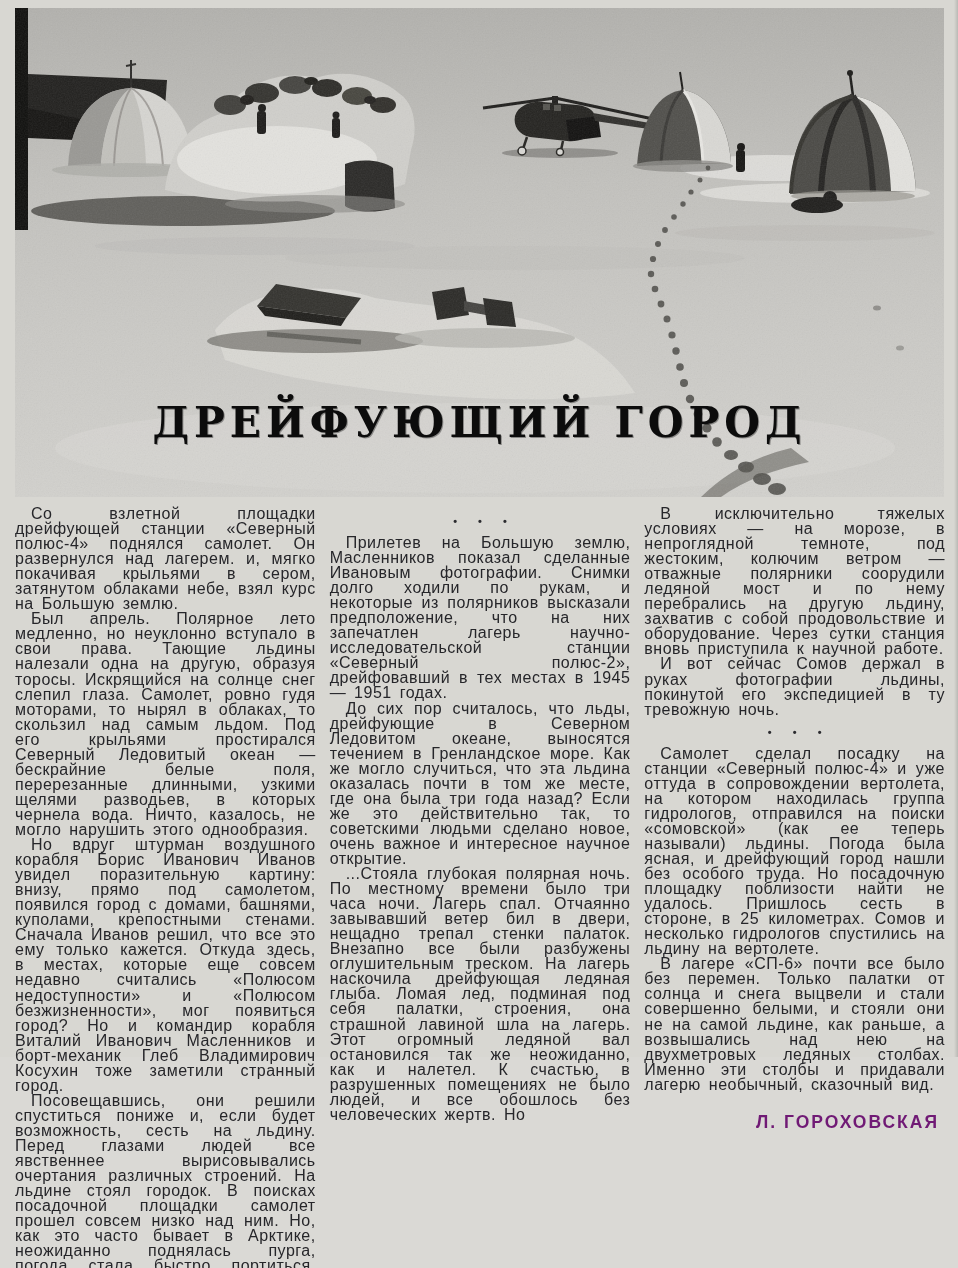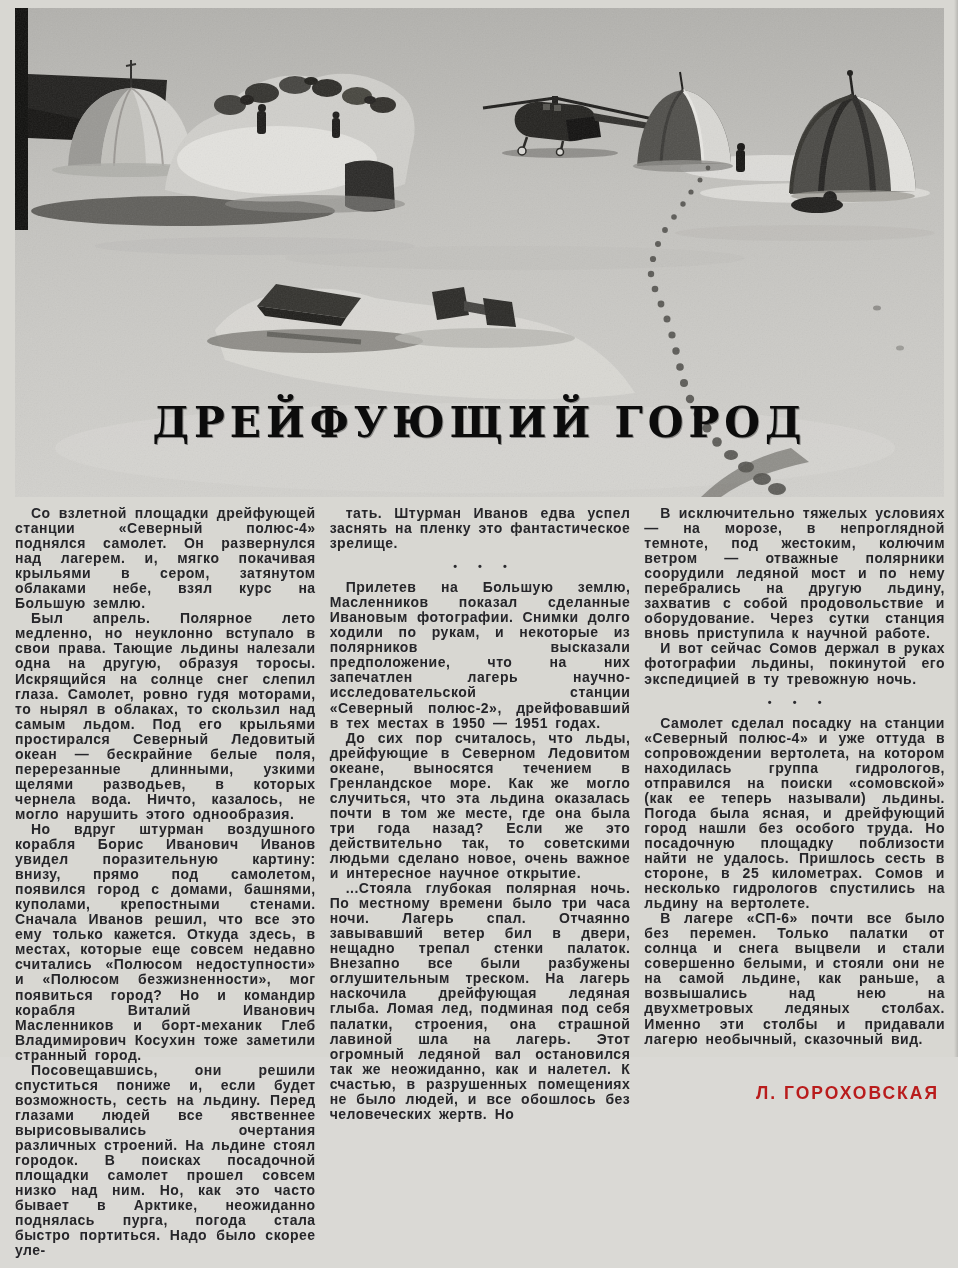--- a/index.html
+++ b/index.html
@@ -24,32 +24,32 @@
     white-space:nowrap;
   }
   
   .columns{
     position:absolute;left:15px;top:506px;width:930px;height:756px;
     display:grid;grid-template-columns:1fr 1fr 1fr;column-gap:14px;
   }
   .column{color:#26262a;}
   .column p{
     margin:0;
-    font-size:14px;line-height:15.05px;font-weight:700;
+    font-size:16px;line-height:15.05px;font-weight:400;
     letter-spacing:.5px;word-spacing:3px;
     text-align:justify;text-indent:16px;
   }
   .sep{
     text-align:center;font-size:11px;font-weight:700;color:#2a2a2e;
     letter-spacing:9px;margin:9px 0 8px 9px;
   }
   .byline{
-    margin-top:36px;padding-right:6px;
+    margin-top:20px;padding-right:6px;
     text-align:right;font-size:17.5px;font-weight:700;
-    letter-spacing:2px;color:#b91c1c;
+    letter-spacing:2px;color:#701a75;
   }
 </style>
 </head>
 <body>
 
 <div class="page">
 
   <div class="photo">
     <svg width="929" height="489" viewBox="0 0 929 489" xmlns="http://www.w3.org/2000/svg">
       <defs>
@@ -220,23 +220,22 @@
   <div class="columns">
 
     <div class="column">
       <p>Со взлетной площадки дрейфующей станции «Северный полюс-4» поднялся самолет. Он развернулся над лагерем. и, мягко покачивая крыльями в сером, затянутом облаками небе, взял курс на Большую землю.</p>
       <p>Был апрель. Полярное лето медленно, но неуклонно вступало в свои права. Тающие льдины налезали одна на другую, образуя торосы. Искрящийся на солнце снег слепил глаза. Самолет, ровно гудя моторами, то нырял в облаках, то скользил над самым льдом. Под его крыльями простирался Северный Ледовитый океан — бескрайние белые поля, перерезанные длинными, узкими щелями разводьев, в которых чернела вода. Ничто, казалось, не могло нарушить этого однообразия.</p>
       <p>Но вдруг штурман воздушного корабля Борис Иванович Иванов увидел поразительную картину: внизу, прямо под самолетом, появился город с домами, башнями, куполами, крепостными стенами. Сначала Иванов решил, что все это ему только кажется. Откуда здесь, в местах, которые еще совсем недавно считались «Полюсом недоступности» и «Полюсом безжизненности», мог появиться город? Но и командир корабля Виталий Иванович Масленников и борт-механик Глеб Владимирович Косухин тоже заметили странный город.</p>
       <p>Посовещавшись, они решили спуститься пониже и, если будет возможность, сесть на льдину. Перед глазами людей все явственнее вырисовывались очертания различных строений. На льдине стоял городок. В поисках посадочной площадки самолет прошел совсем низко над ним. Но, как это часто бывает в Арктике, неожиданно поднялась пурга, погода стала быстро портиться. Надо было скорее уле-</p>
     </div>
 
     <div class="column">
-      <p>тать. Штурман Иванов едва успел заснять на пленку это фантастическое зрелище.</p>
       <div class="sep">• • •</div>
-      <p>Прилетев на Большую землю, Масленников показал сделанные Ивановым фотографии. Снимки долго ходили по рукам, и некоторые из полярников высказали предположение, что на них запечатлен лагерь научно-исследовательской станции «Северный полюс-2», дрейфовавший в тех местах в 1950 — 1951 годах.</p>
+      <p>Прилетев на Большую землю, Масленников показал сделанные Ивановым фотографии. Снимки долго ходили по рукам, и некоторые из полярников высказали предположение, что на них запечатлен лагерь научно-исследовательской станции «Северный полюс-2», дрейфовавший в тех местах в 1945 — 1951 годах.</p>
       <p>До сих пор считалось, что льды, дрейфующие в Северном Ледовитом океане, выносятся течением в Гренландское море. Как же могло случиться, что эта льдина оказалась почти в том же месте, где она была три года назад? Если же это действительно так, то советскими людьми сделано новое, очень важное и интересное научное открытие.</p>
       <p>...Стояла глубокая полярная ночь. По местному времени было три часа ночи. Лагерь спал. Отчаянно завывавший ветер бил в двери, нещадно трепал стенки палаток. Внезапно все были разбужены оглушительным треском. На лагерь наскочила дрейфующая ледяная глыба. Ломая лед, подминая под себя палатки, строения, она страшной лавиной шла на лагерь. Этот огромный ледяной вал остановился так же неожиданно, как и налетел. К счастью, в разрушенных помещениях не было людей, и все обошлось без человеческих жертв. Но</p>
     </div>
 
     <div class="column">
       <p>В исключительно тяжелых условиях — на морозе, в непроглядной темноте, под жестоким, колючим ветром — отважные полярники соорудили ледяной мост и по нему перебрались на другую льдину, захватив с собой продовольствие и оборудование. Через сутки станция вновь приступила к научной работе.</p>
       <p>И вот сейчас Сомов держал в руках фотографии льдины, покинутой его экспедицией в ту тревожную ночь.</p>
       <div class="sep">• • •</div>
       <p>Самолет сделал посадку на станции «Северный полюс-4» и уже оттуда в сопровождении вертолета, на котором находилась группа гидрологов, отправился на поиски «сомовской» (как ее теперь называли) льдины. Погода была ясная, и дрейфующий город нашли без особого труда. Но посадочную площадку поблизости найти не удалось. Пришлось сесть в стороне, в 25 километрах. Сомов и несколько гидрологов спустились на льдину на вертолете.</p>
       <p>В лагере «СП-6» почти все было без перемен. Только палатки от солнца и снега выцвели и стали совершенно белыми, и стояли они не на самой льдине, как раньше, а возвышались над нею на двухметровых ледяных столбах. Именно эти столбы и придавали лагерю необычный, сказочный вид.</p>

